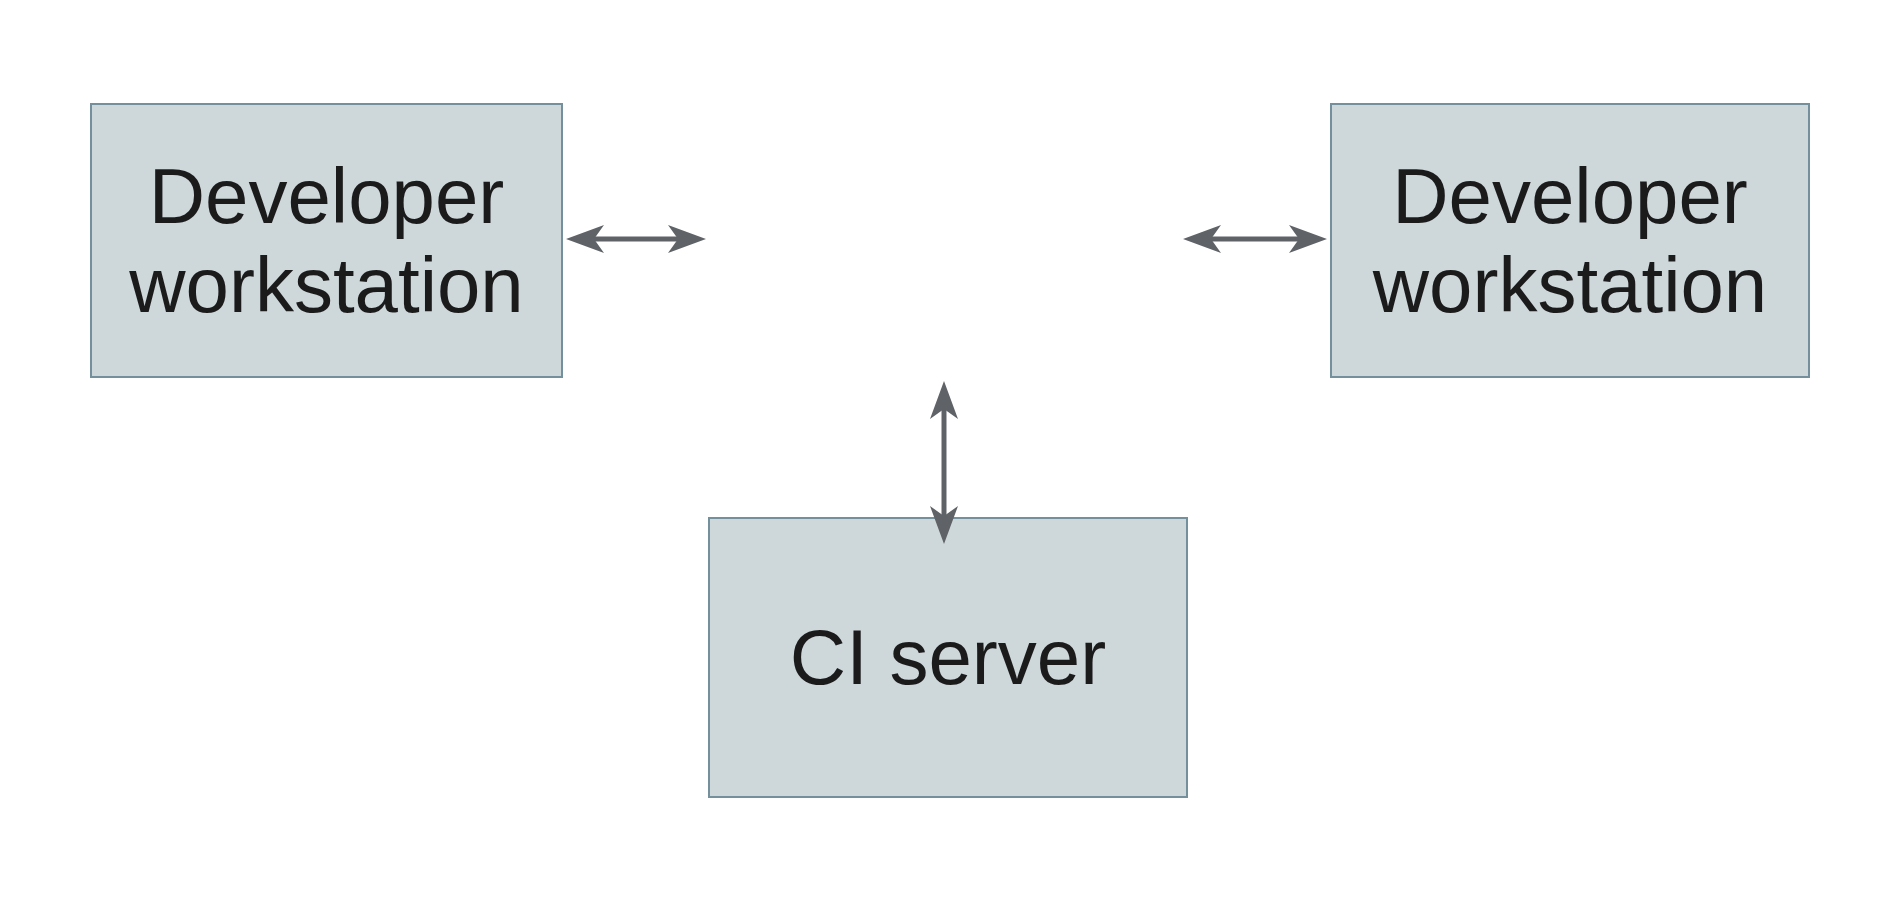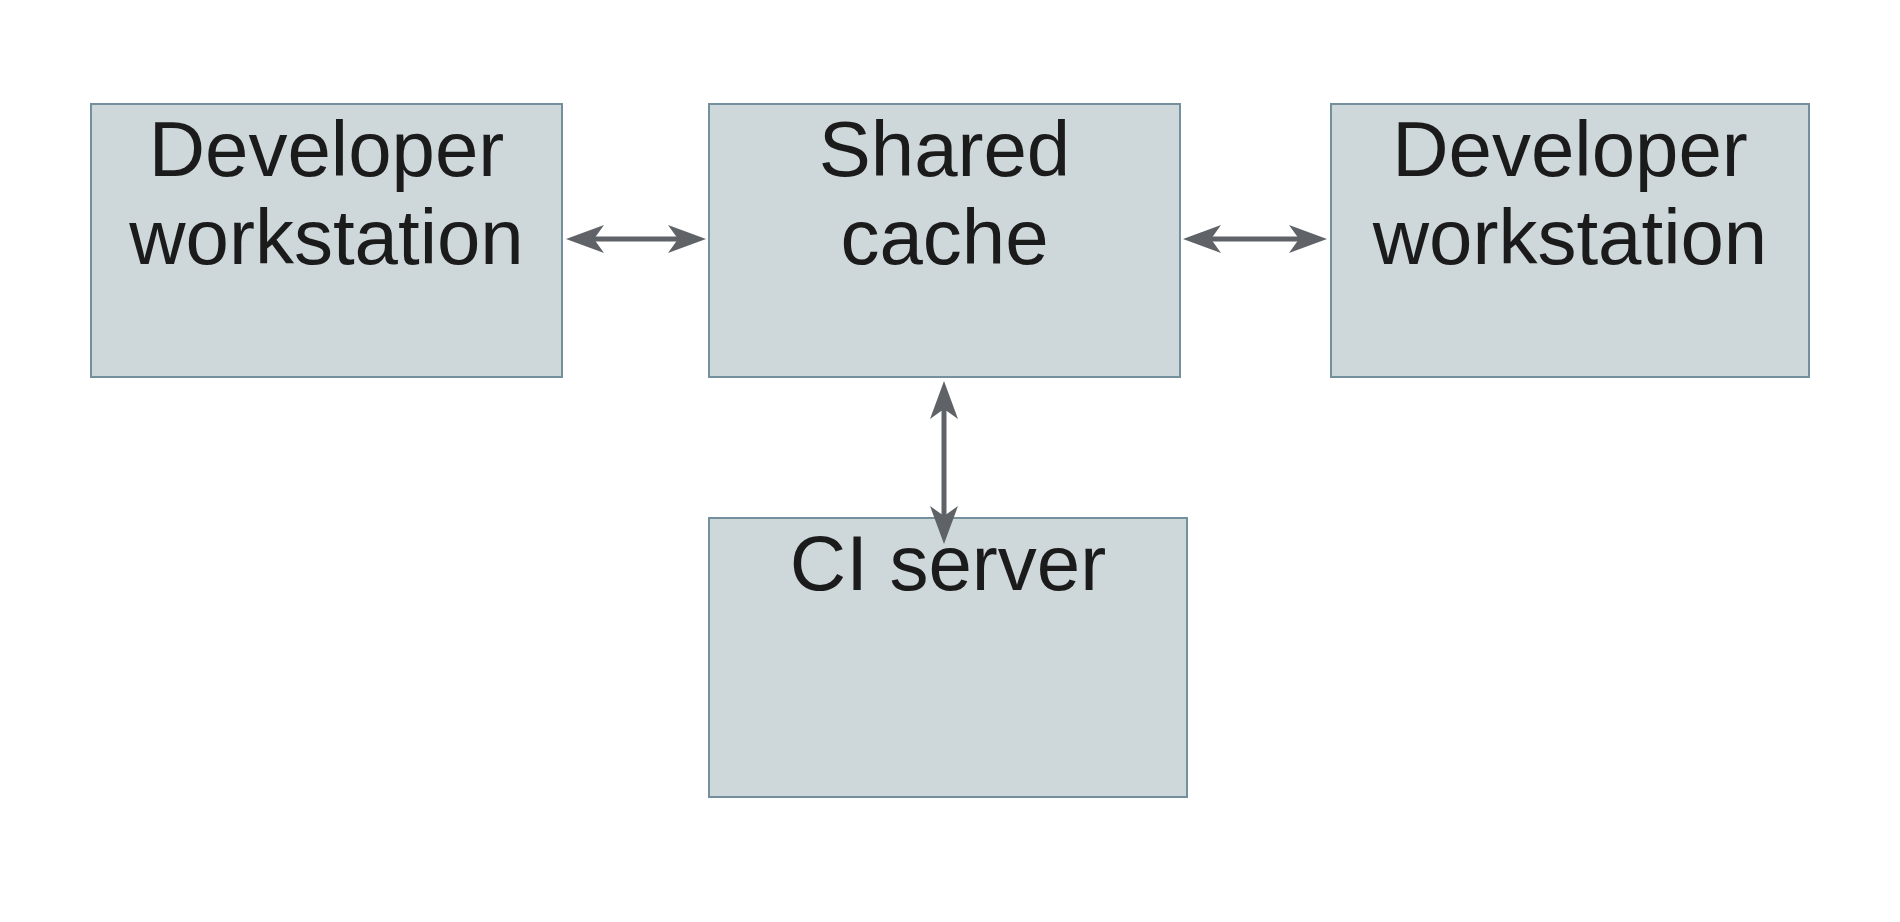--- a/index.html
+++ b/index.html
@@ -14,20 +14,21 @@
     background: var(--background, #ffffff);
     font-family: "Liberation Sans", sans-serif;
     overflow: hidden;
   }
   .node {
     position: absolute;
     box-sizing: border-box;
     background: var(--node-fill, #ced7da);
     border: 2px solid var(--node-border, #74909d);
     display: flex;
+    align-items: center;
     justify-content: center;
     text-align: center;
     color: var(--text, #1b1b1b);
     font-size: 78px;
     line-height: 1.13;
     letter-spacing: 0px;
   }
   #node-dev-left   { left: 90px;   top: 103px; width: 473px; height: 275px; }
   #node-cache      { left: 708px;  top: 103px; width: 473px; height: 275px; }
   #node-dev-right  { left: 1330px; top: 103px; width: 480px; height: 275px; }
@@ -54,26 +55,20 @@
 
 <div class="canvas">
 
   <div class="node" id="node-dev-left">
     <div class="node-label">
       <div>Developer</div>
       <div>workstation</div>
     </div>
   </div>
 
-  <div class="node" id="node-cache">
-    <div class="node-label">
-      <div>Shared</div>
-      <div>cache</div>
-    </div>
-  </div>
 
   <div class="node" id="node-dev-right">
     <div class="node-label">
       <div>Developer</div>
       <div>workstation</div>
     </div>
   </div>
 
   <div class="node" id="node-ci">
     <div class="node-label">

